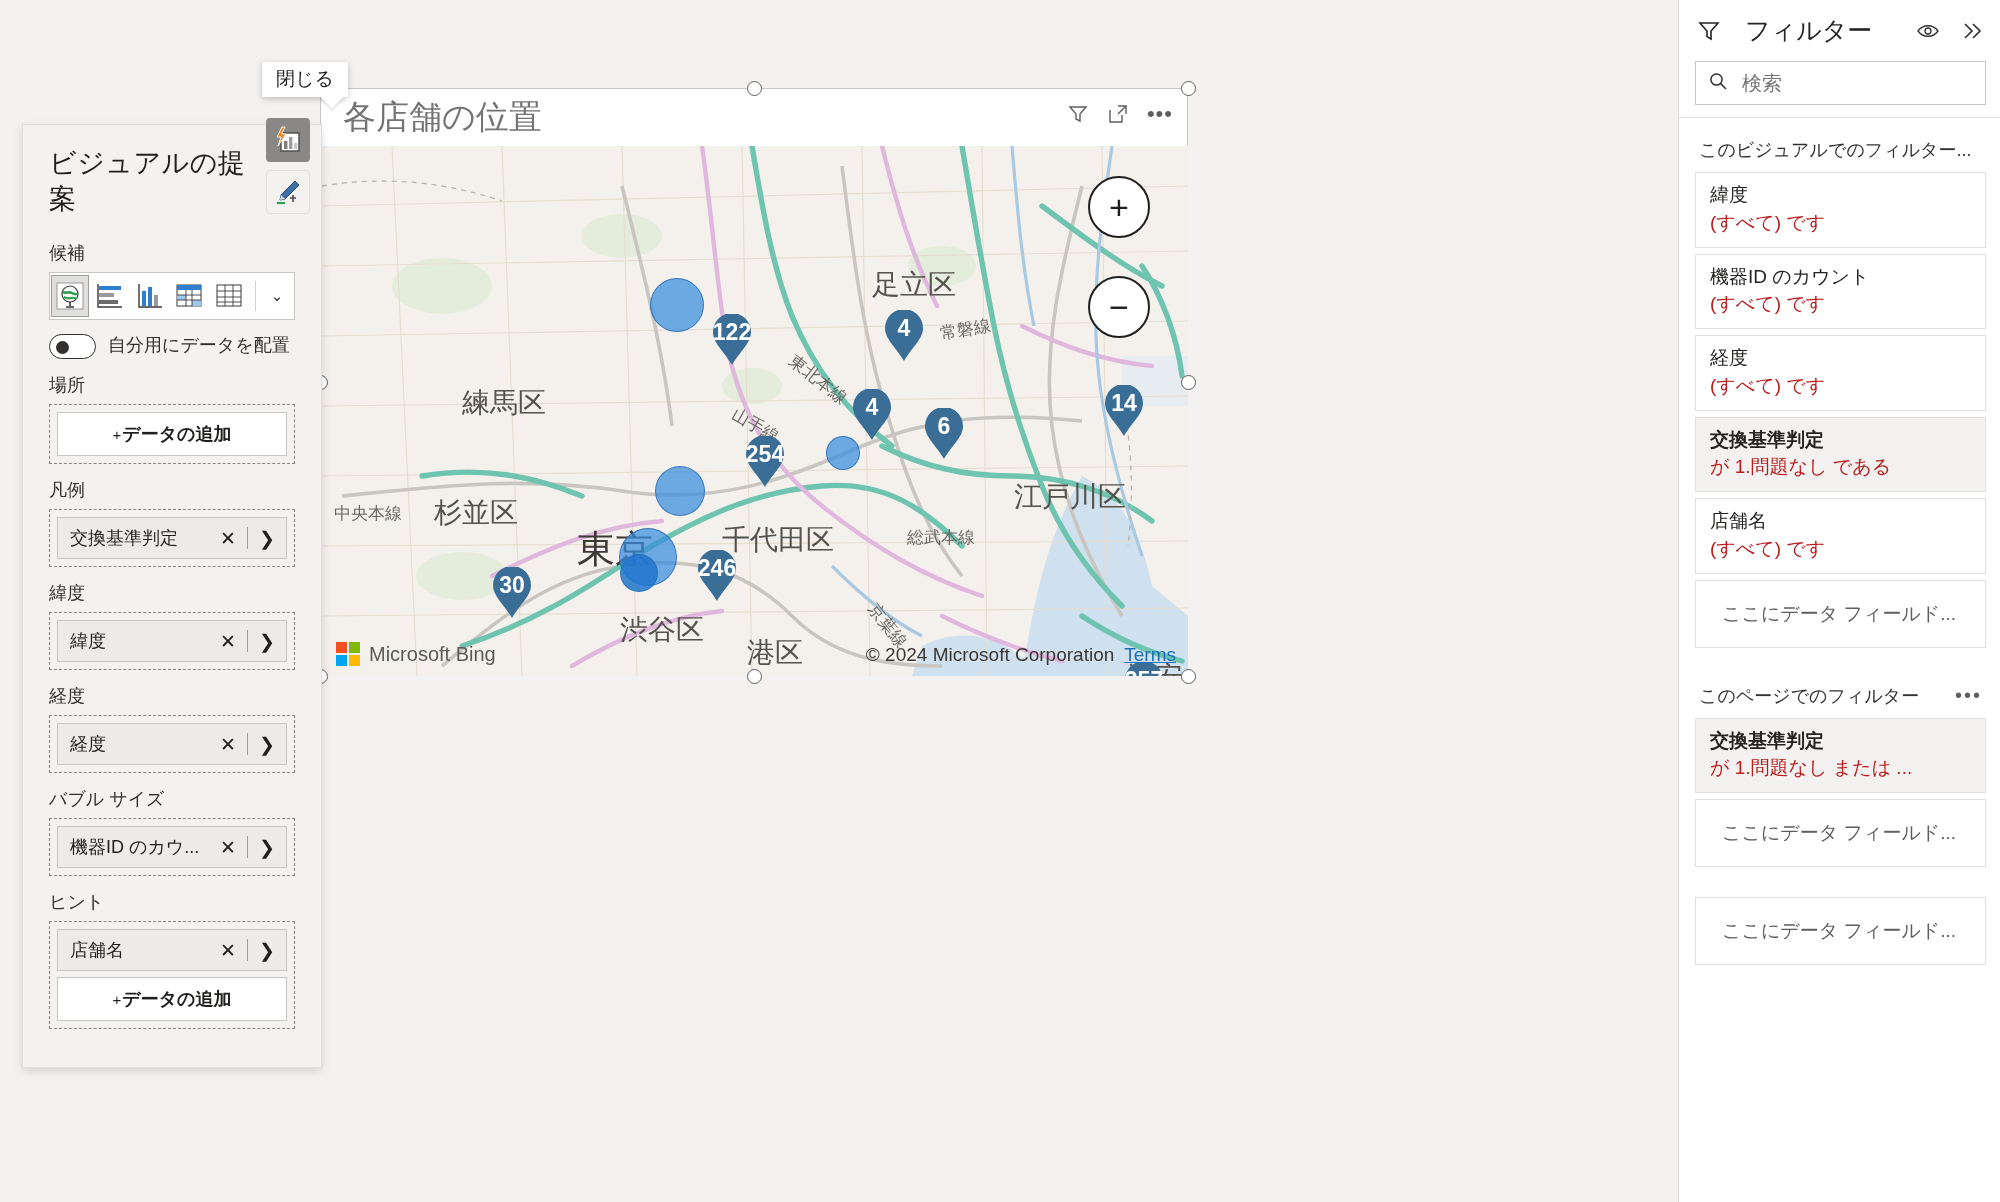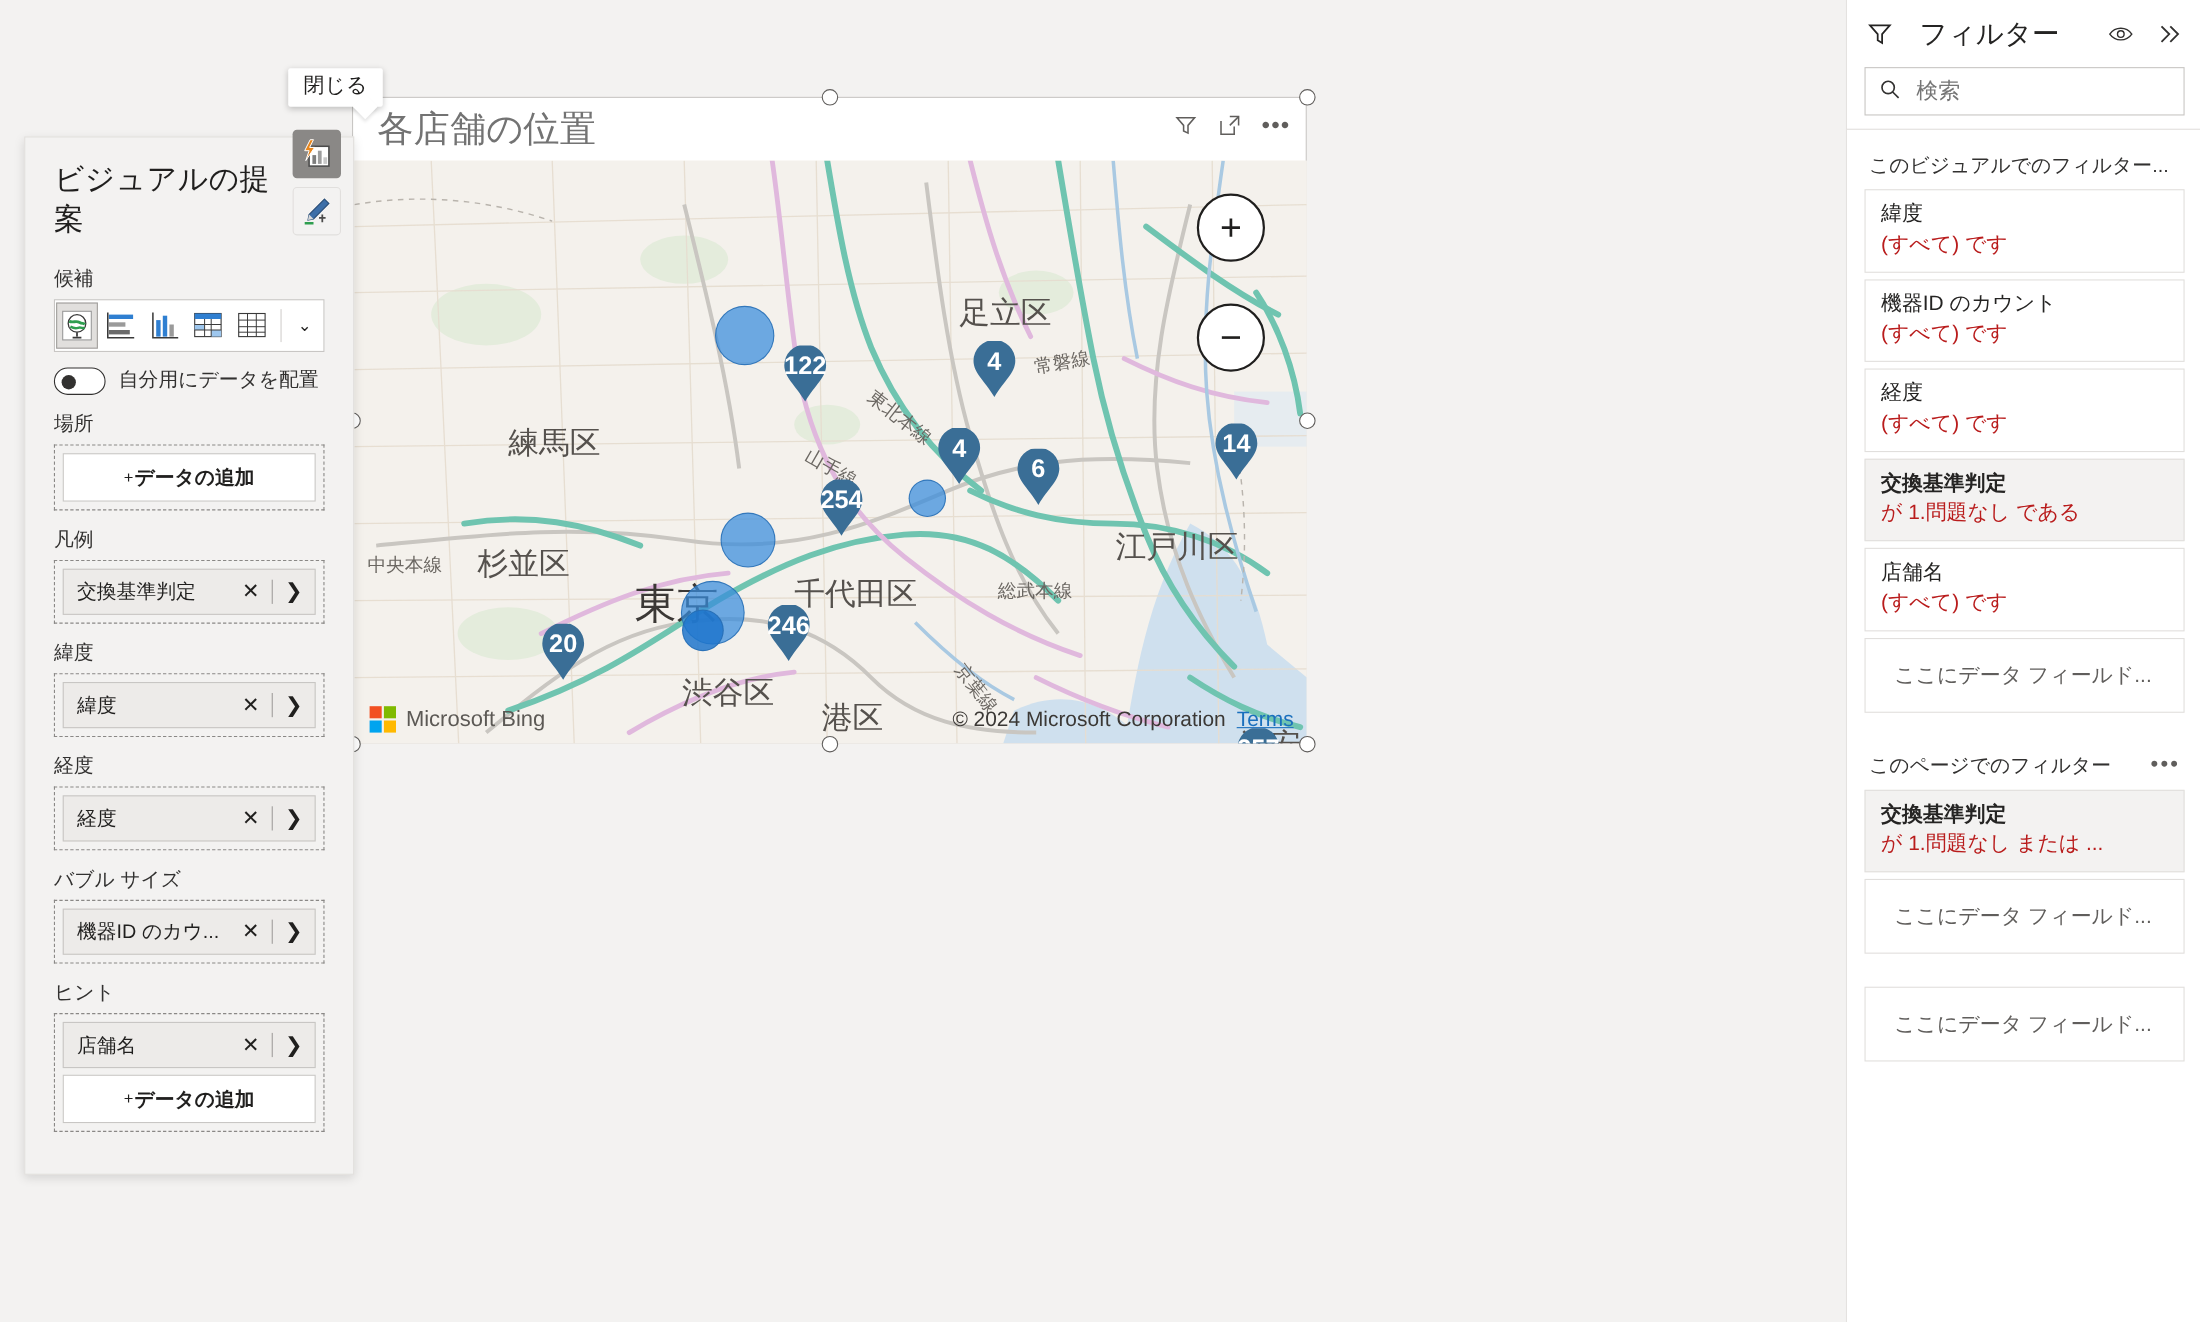--- a/index.html
+++ b/index.html
@@ -530,21 +530,21 @@
         <div class="pin" style="left:421px;top:290px;">
           <svg width="44" height="52" viewBox="0 0 44 52" aria-hidden="true">
               <path d="M22 51 C13 36 3 29 3 18 A19 19 0 0 1 41 18 C41 29 31 36 22 51Z" fill="#3a6e96"></path>
             </svg>
           <div class="pin-num">254</div>
         </div>
         <div class="pin" style="left:168px;top:421px;">
           <svg width="44" height="52" viewBox="0 0 44 52" aria-hidden="true">
               <path d="M22 51 C13 36 3 29 3 18 A19 19 0 0 1 41 18 C41 29 31 36 22 51Z" fill="#3a6e96"></path>
             </svg>
-          <div class="pin-num">20</div>
+          <div class="pin-num">30</div>
         </div>
         <div class="pin" style="left:373px;top:404px;">
           <svg width="44" height="52" viewBox="0 0 44 52" aria-hidden="true">
               <path d="M22 51 C13 36 3 29 3 18 A19 19 0 0 1 41 18 C41 29 31 36 22 51Z" fill="#3a6e96"></path>
             </svg>
           <div class="pin-num">246</div>
         </div>
 
         <div class="pin" style="left:800px;top:516px;">
           <svg width="44" height="52" viewBox="0 0 44 52" aria-hidden="true">

